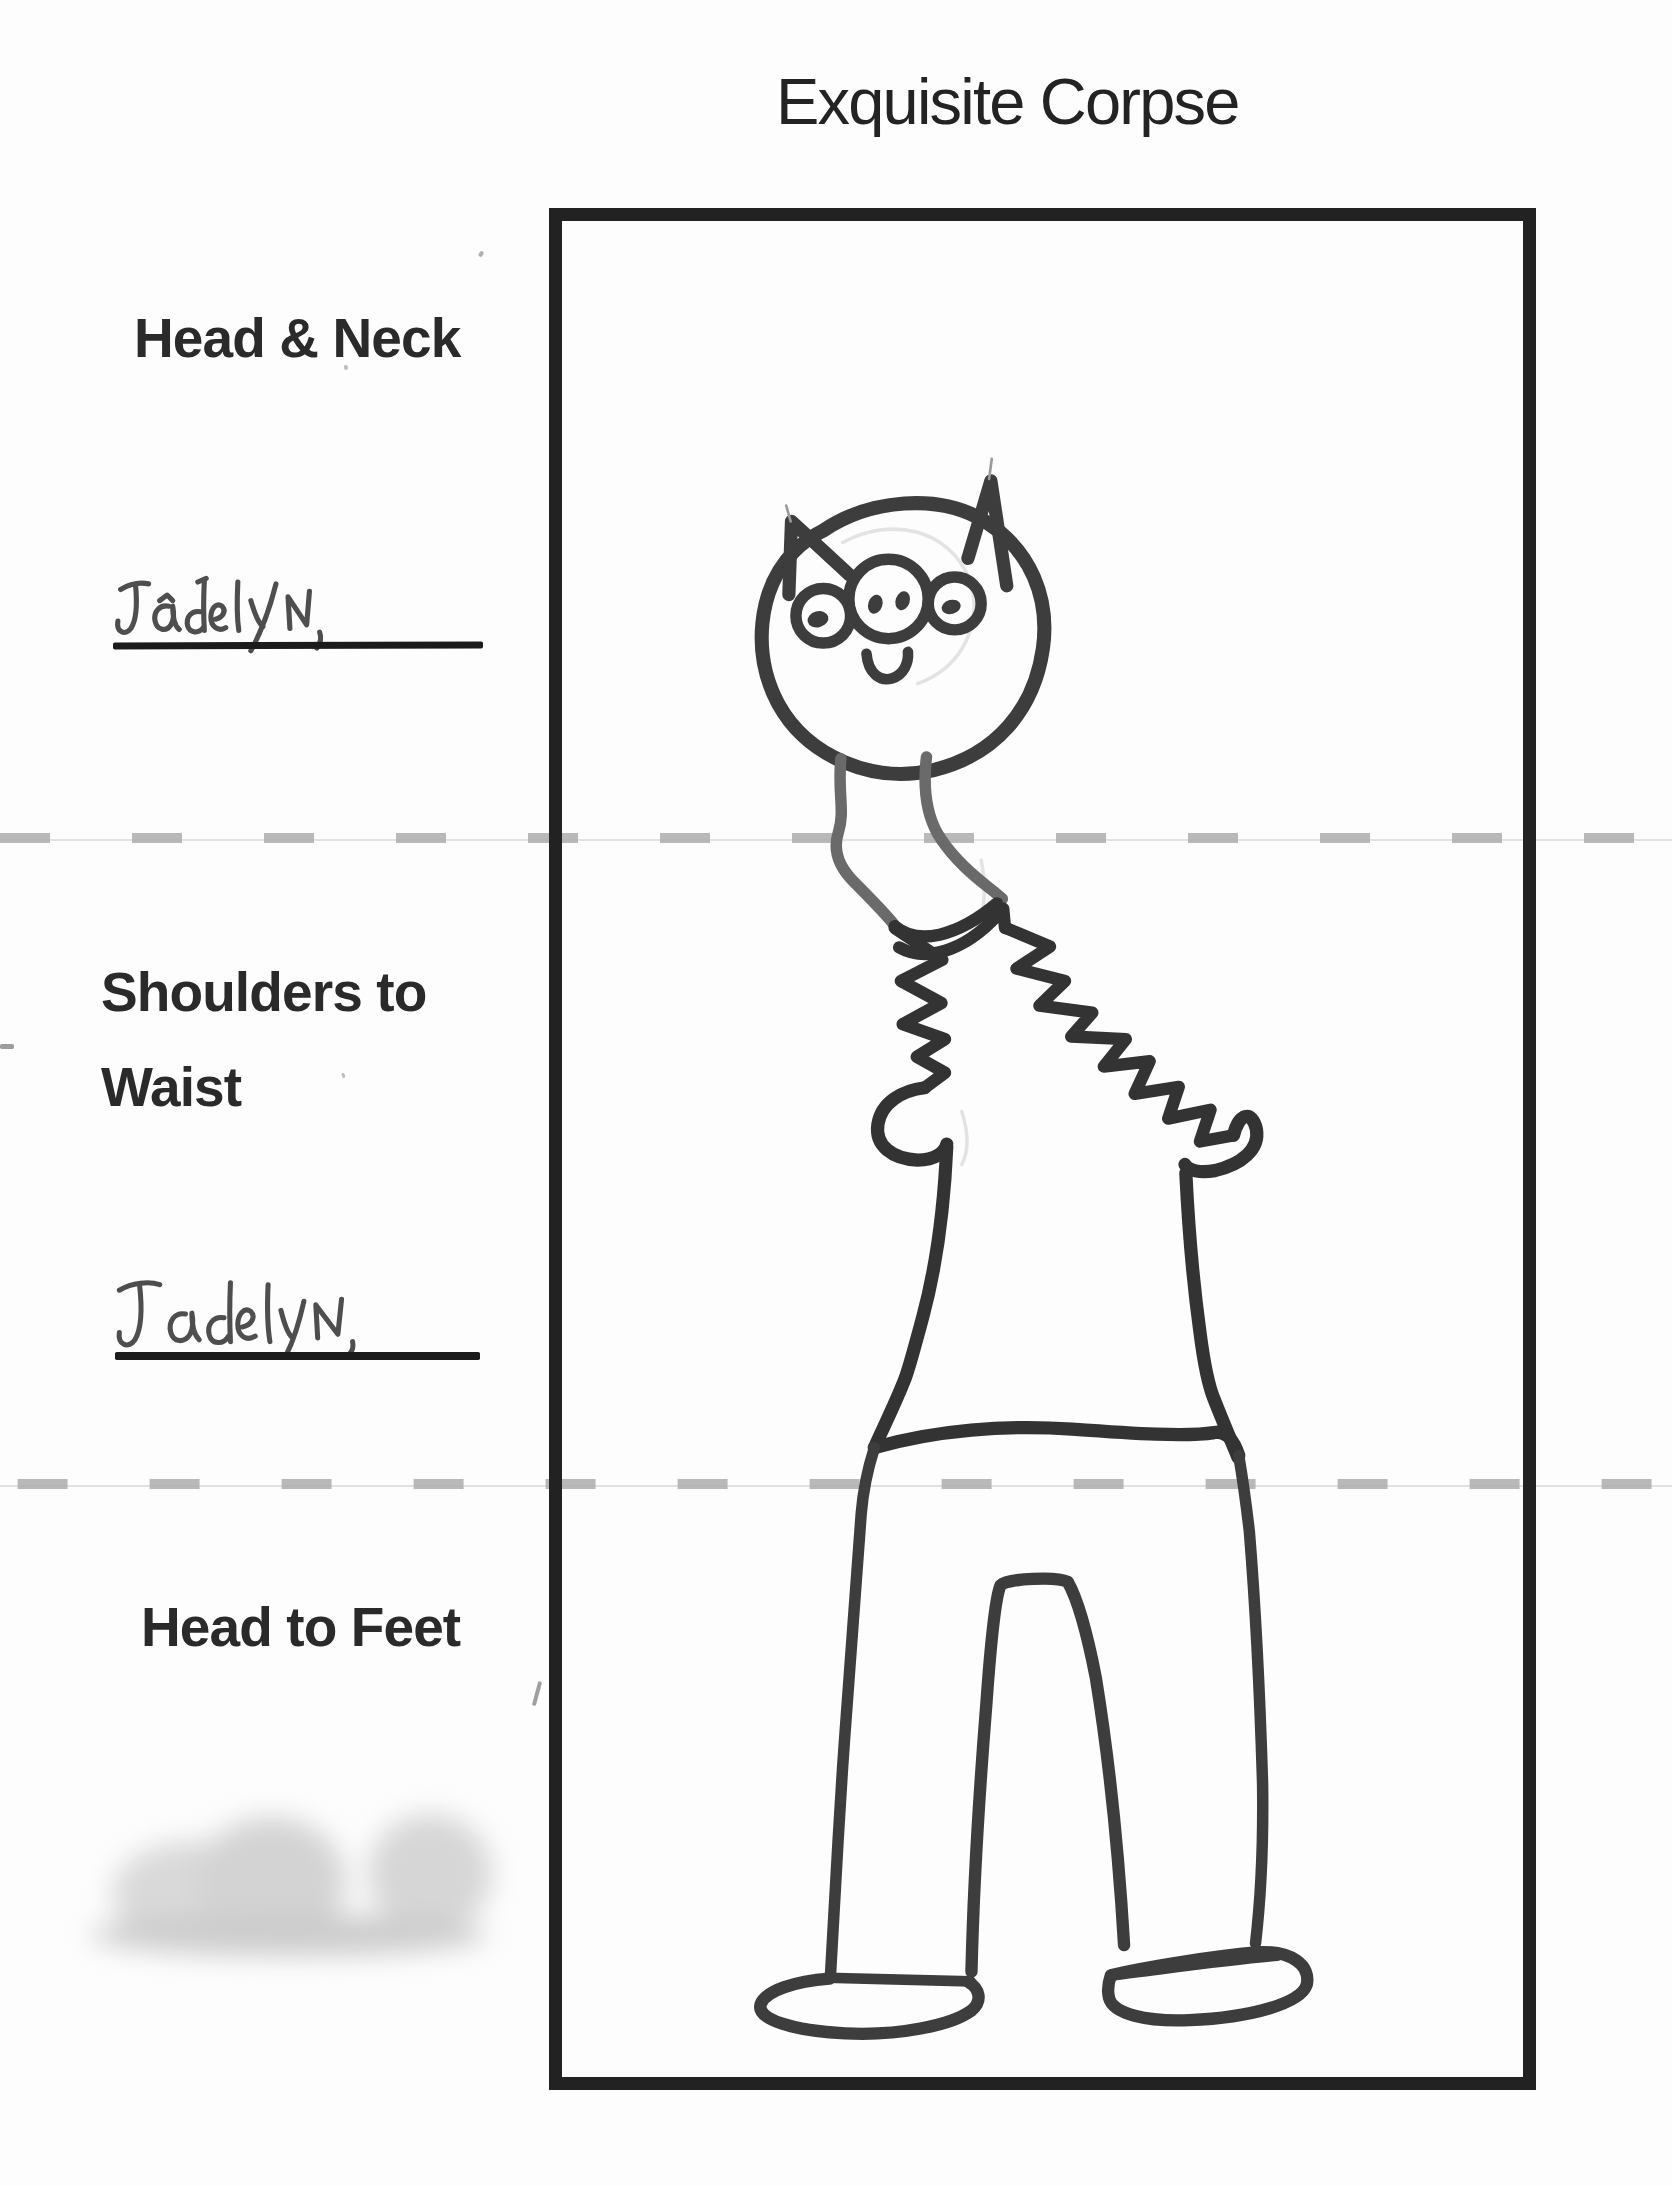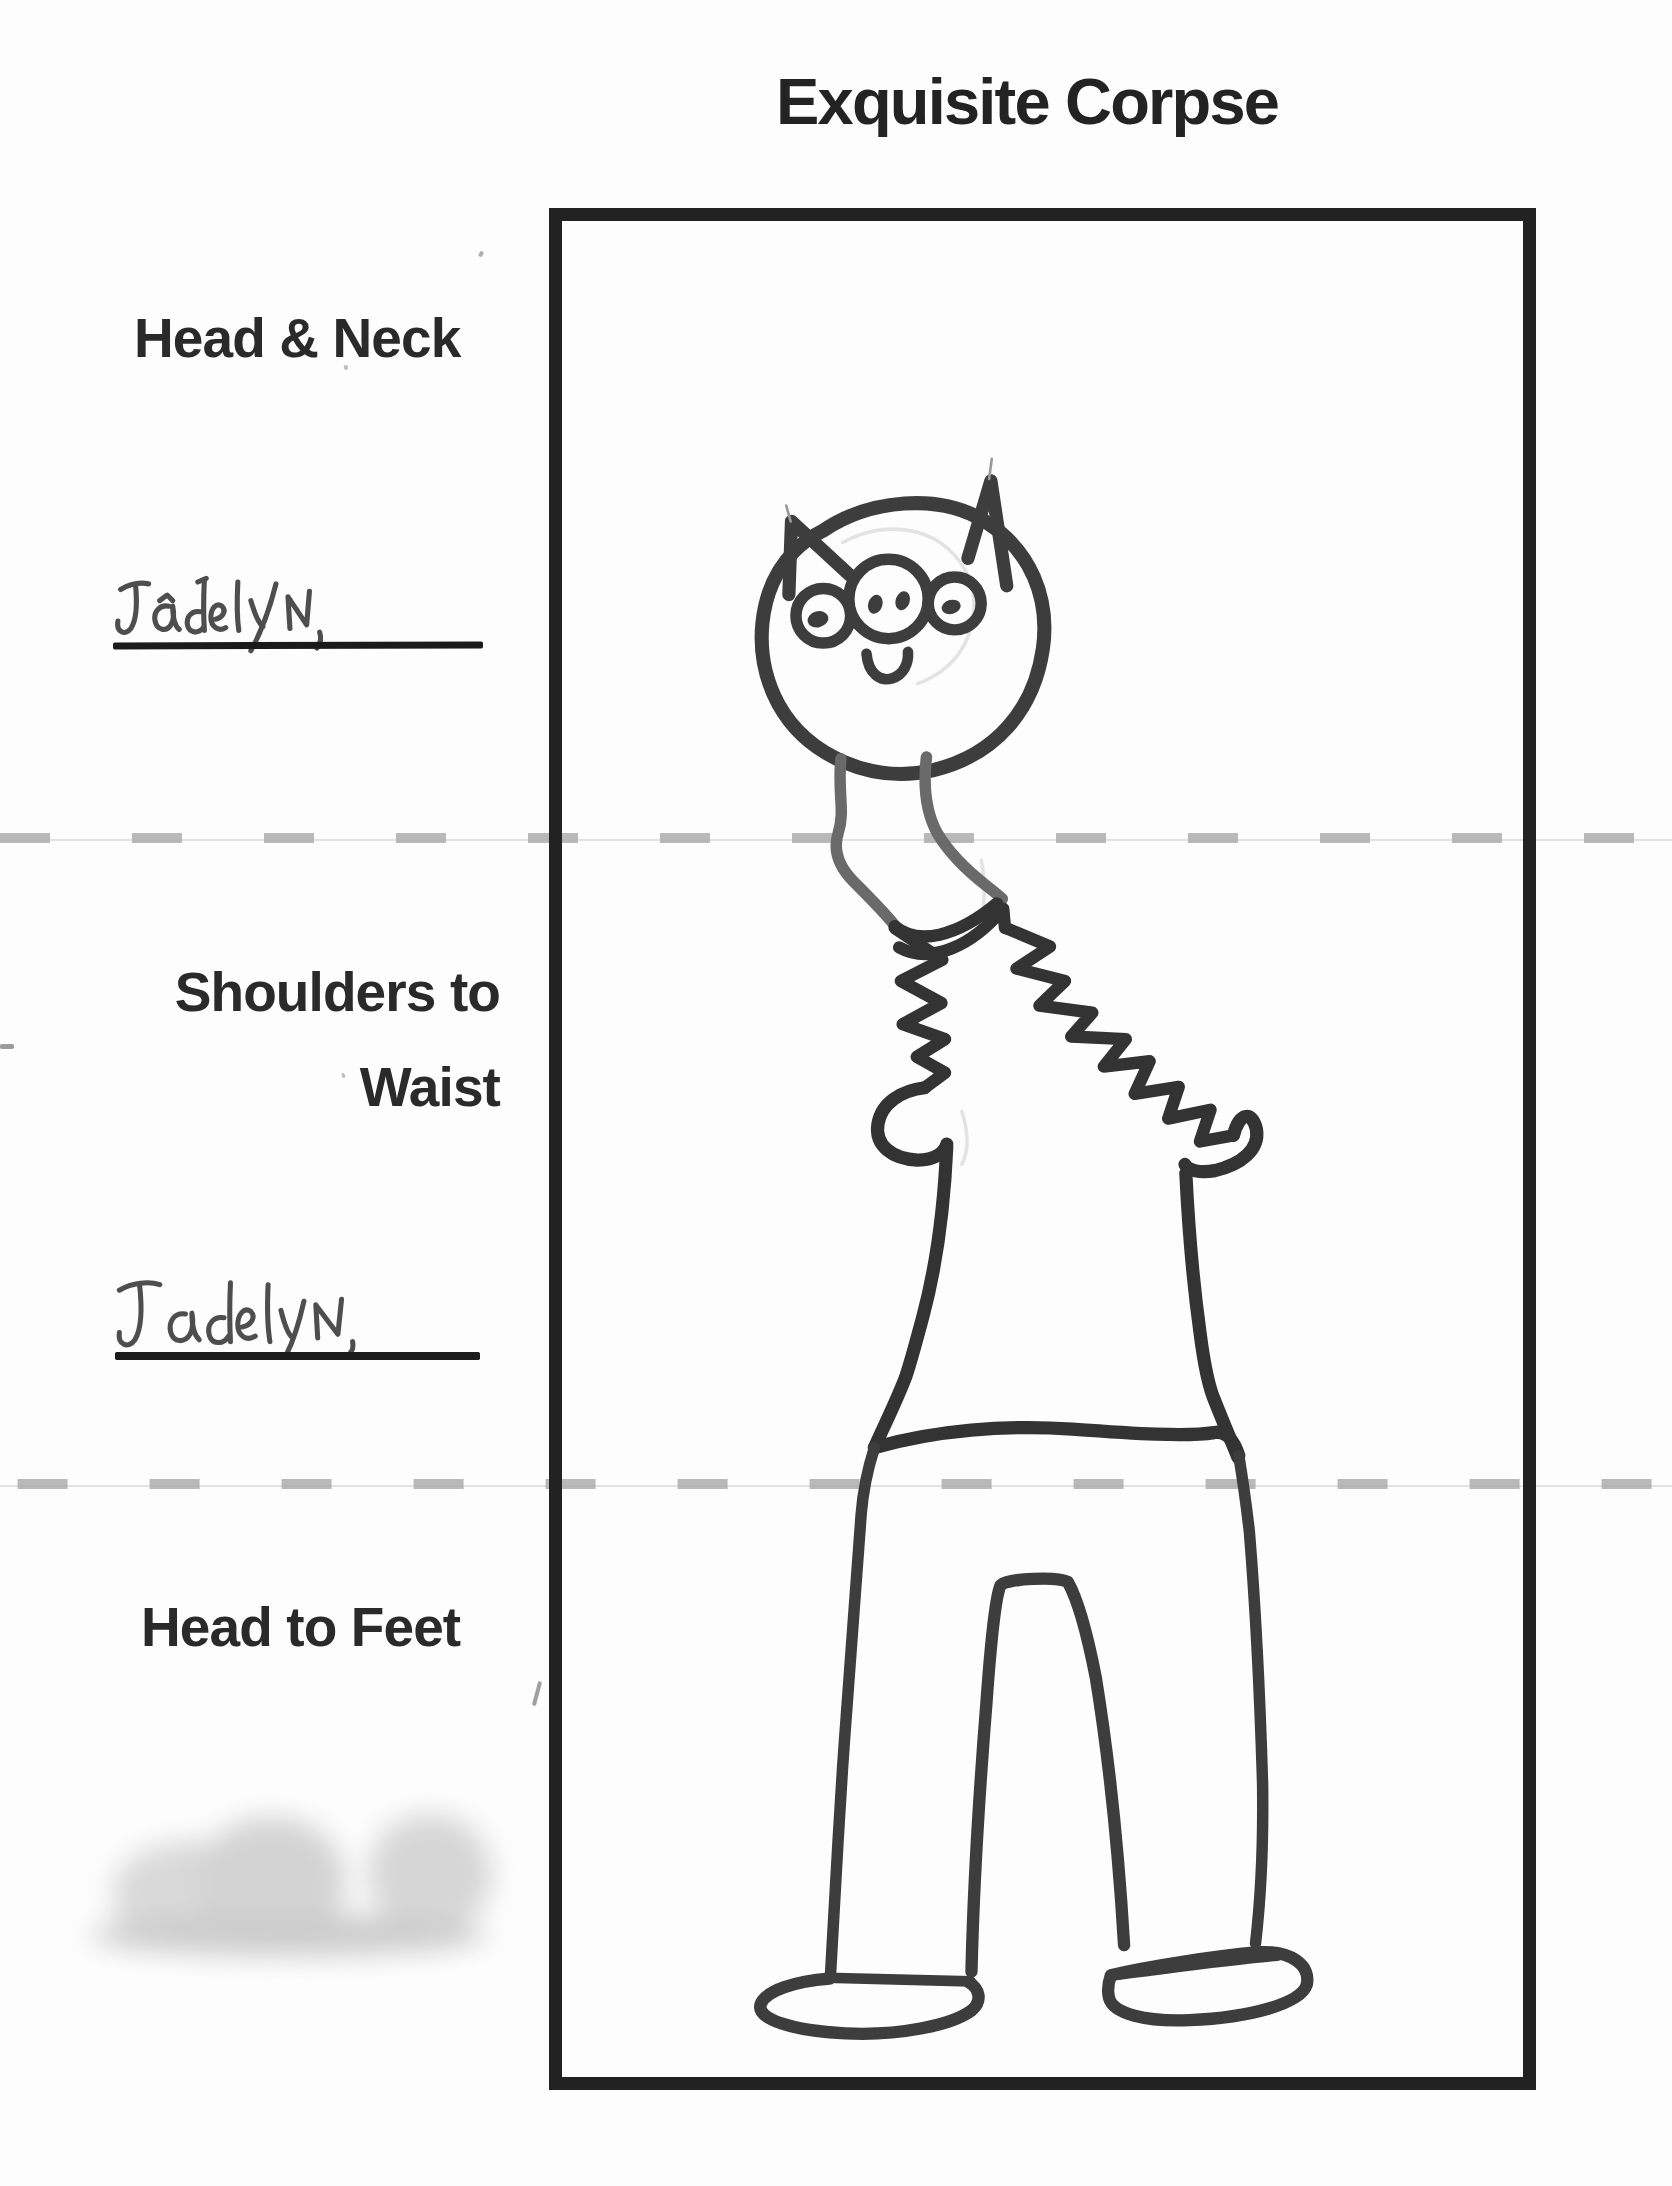--- a/index.html
+++ b/index.html
@@ -5,30 +5,30 @@
   html,body{margin:0;padding:0;background:#ffffff;}
   #page{
     position:relative;width:1673px;height:2186px;overflow:hidden;
     background:#fdfdfd;
     font-family:"Liberation Sans", sans-serif;
     color:#262626;
   }
   .abs{position:absolute;}
   
   .title{
-    left:776px;top:69px;font-size:65px;font-weight:bold;letter-spacing:-1.8px;
+    left:776px;top:69px;font-size:65px;font-weight:normal;letter-spacing:-1.8px;
     color:#232323;white-space:nowrap;line-height:1;
   }
   
   .label{
     font-weight:bold;color:#2a2a2a;white-space:nowrap;line-height:1;
     font-size:55px;letter-spacing:-0.9px;margin-top:8px;
   }
   .label-head{left:134px;top:303px;}
-  .label-shoulders{left:101px;top:937px;width:399px;text-align:right;line-height:1.72;}
+  .label-shoulders{left:101px;top:937px;width:399px;text-align:left;line-height:1.72;}
   .label-waistfeet{left:141px;top:1592px;}
   
   .handwriting path{fill:none;stroke:#4e4e4e;stroke-width:5.5;stroke-linecap:round;stroke-linejoin:round;}
   
   .name-line{background:#1b1b1b;border-radius:1.8px;}
   .name-line-1{left:113px;top:642px;width:370px;height:7px;transform:rotate(-0.15deg);}
   .name-line-2{left:115px;top:1352px;width:365px;height:8px;}
   
   .fold-hairline{left:0;width:1673px;height:1.8px;background:#e2e2e2;}
   .fold-line{

